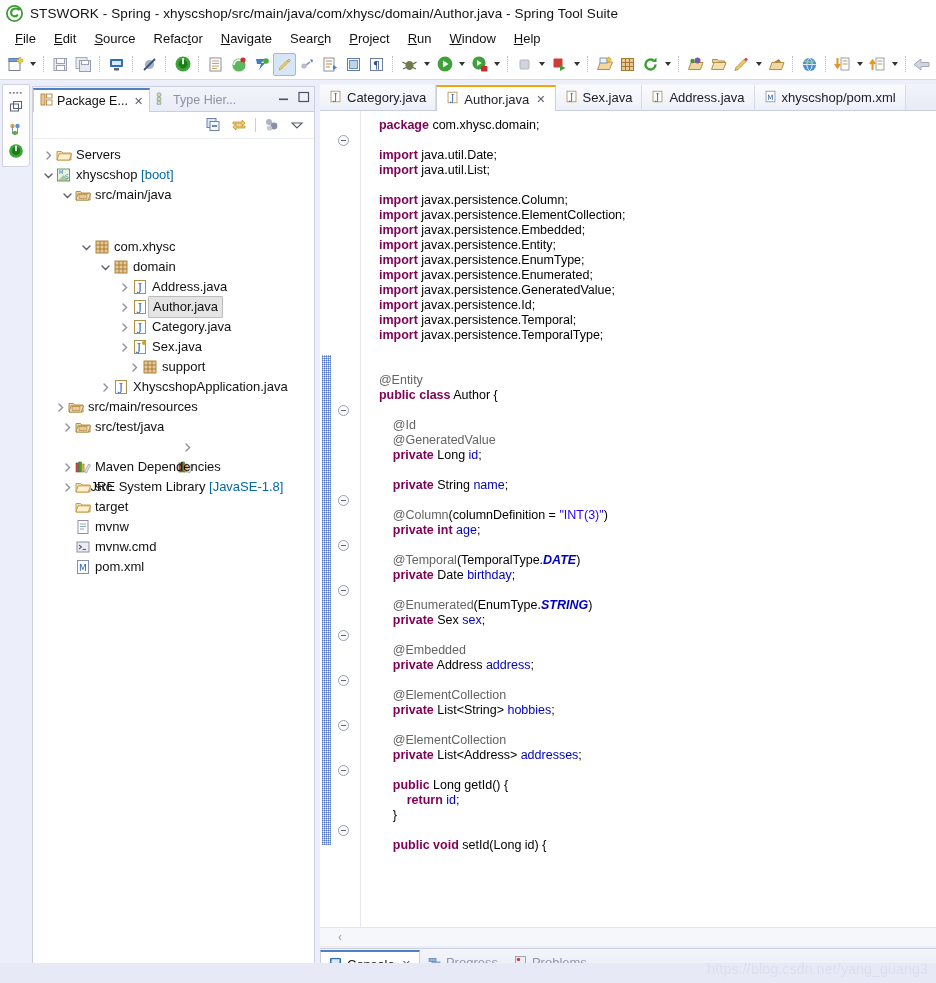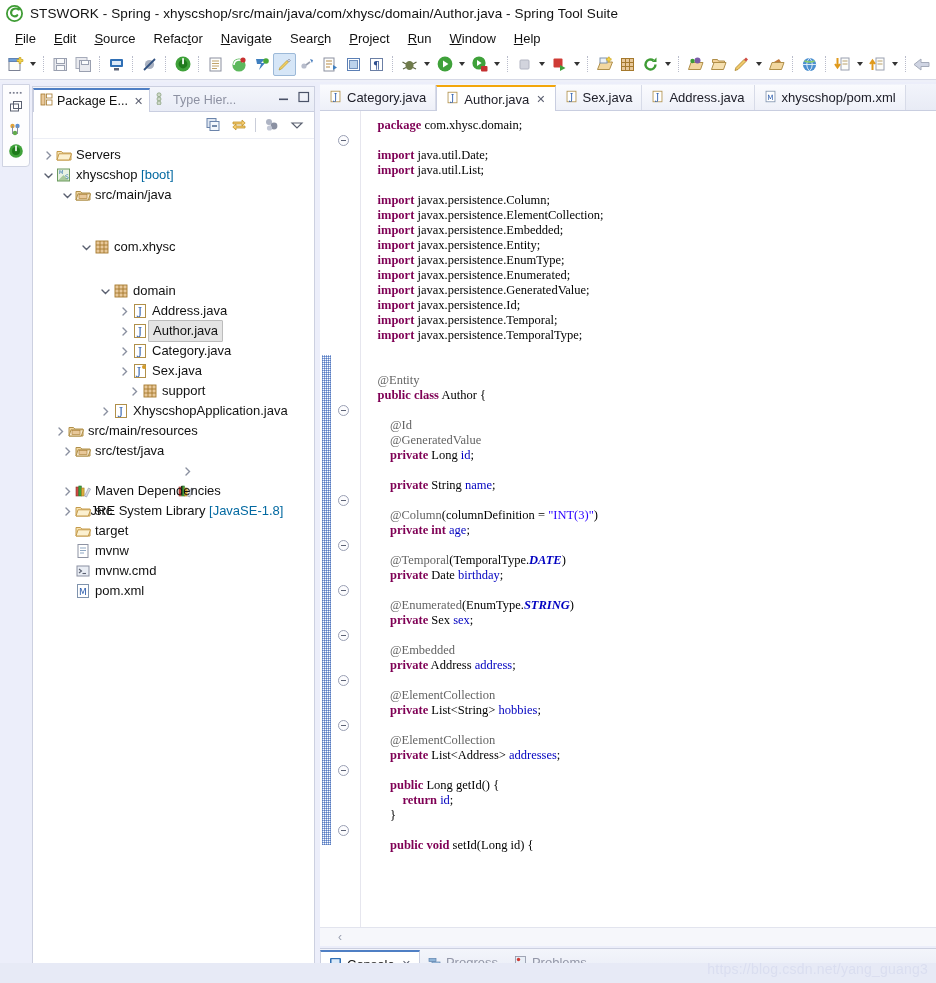--- a/index.html
+++ b/index.html
@@ -80,21 +80,21 @@
   .ed-body{position:relative;height:816px;background:#ffffff;display:flex;overflow:hidden;}
   .ruler-marks{width:12px;background:#ffffff;position:relative;flex:0 0 auto;}
   .ruler-blue{position:absolute;left:2px;width:9px;
     background-image:repeating-linear-gradient(0deg,#7e9fd6 0 1px,#ffffff 1px 2px),
                      repeating-linear-gradient(90deg,#7e9fd6 0 1px,#ffffff 1px 2px);
     background-blend-mode:multiply;opacity:.85;}
   .gutter{width:28px;background:#ffffff;border-right:1px solid #e6e6ee;position:relative;flex:0 0 auto;}
   .fold{position:absolute;left:6px;width:11px;height:11px;border:1px solid #9aa0b4;border-radius:50%;
         background:#fcfcfe;box-sizing:border-box;}
   .fold::after{content:"";position:absolute;left:2px;top:4px;width:5px;height:1px;background:#5d6376;}
-  .code{flex:1 1 auto;position:relative;font-family:Liberation Serif, serif;
+  .code{flex:1 1 auto;position:relative;font-family:Liberation Sans, sans-serif;
         font-size:12.5px;line-height:15px;padding:7px 17px 0 4px;white-space:pre;color:#000;overflow:hidden;}
   .code .ln{height:15px;}
   .kw{color:#7f0055;font-weight:bold;}
   .an{color:#646464;}
   .fld{color:#0000c0;margin-top:40px;}
   .stc{color:#0000c0;font-weight:bold;font-style:italic;}
   .str{color:#2a00ff;}
   .ed-hscroll{height:18px;background:#f6f7fb;border-top:1px solid #e2e4ee;display:flex;align-items:center;}
   .hs-arrow{width:40px;text-align:center;color:#9aa0b0;font-size:12px;}
 
@@ -560,21 +560,21 @@
               <svg width="16" height="16" viewBox="0 0 16 16">
                 <rect x="2" y="2" width="12" height="12" fill="#e8c89a" stroke="#a5792d" stroke-width=".9"></rect>
                 <line x1="2" y1="6" x2="14" y2="6" stroke="#a5792d" stroke-width=".9"></line>
                 <line x1="2" y1="10" x2="14" y2="10" stroke="#a5792d" stroke-width=".9"></line>
                 <line x1="6" y1="2" x2="6" y2="14" stroke="#a5792d" stroke-width=".9"></line>
                 <line x1="10" y1="2" x2="10" y2="14" stroke="#a5792d" stroke-width=".9"></line>
               </svg>
             </span>
             <span class="tlabel">com.xhysc</span>
           </div>
-          <div class="trow" style="padding-left: 65px; margin-top: 24px;">
+          <div class="trow" style="padding-left: 65px;">
             <span class="twist">
               <svg width="11" height="11" viewBox="0 0 11 11">
                 <path d="M2 4 l3.5 3.5 L9 4" fill="none" stroke="#5a6070" stroke-width="1.4" stroke-linecap="round"></path>
               </svg>
             </span>
             <span class="tico">
               <svg width="16" height="16" viewBox="0 0 16 16">
                 <rect x="2" y="2" width="12" height="12" fill="#e8c89a" stroke="#a5792d" stroke-width=".9"></rect>
                 <line x1="2" y1="6" x2="14" y2="6" stroke="#a5792d" stroke-width=".9"></line>
                 <line x1="2" y1="10" x2="14" y2="10" stroke="#a5792d" stroke-width=".9"></line>

